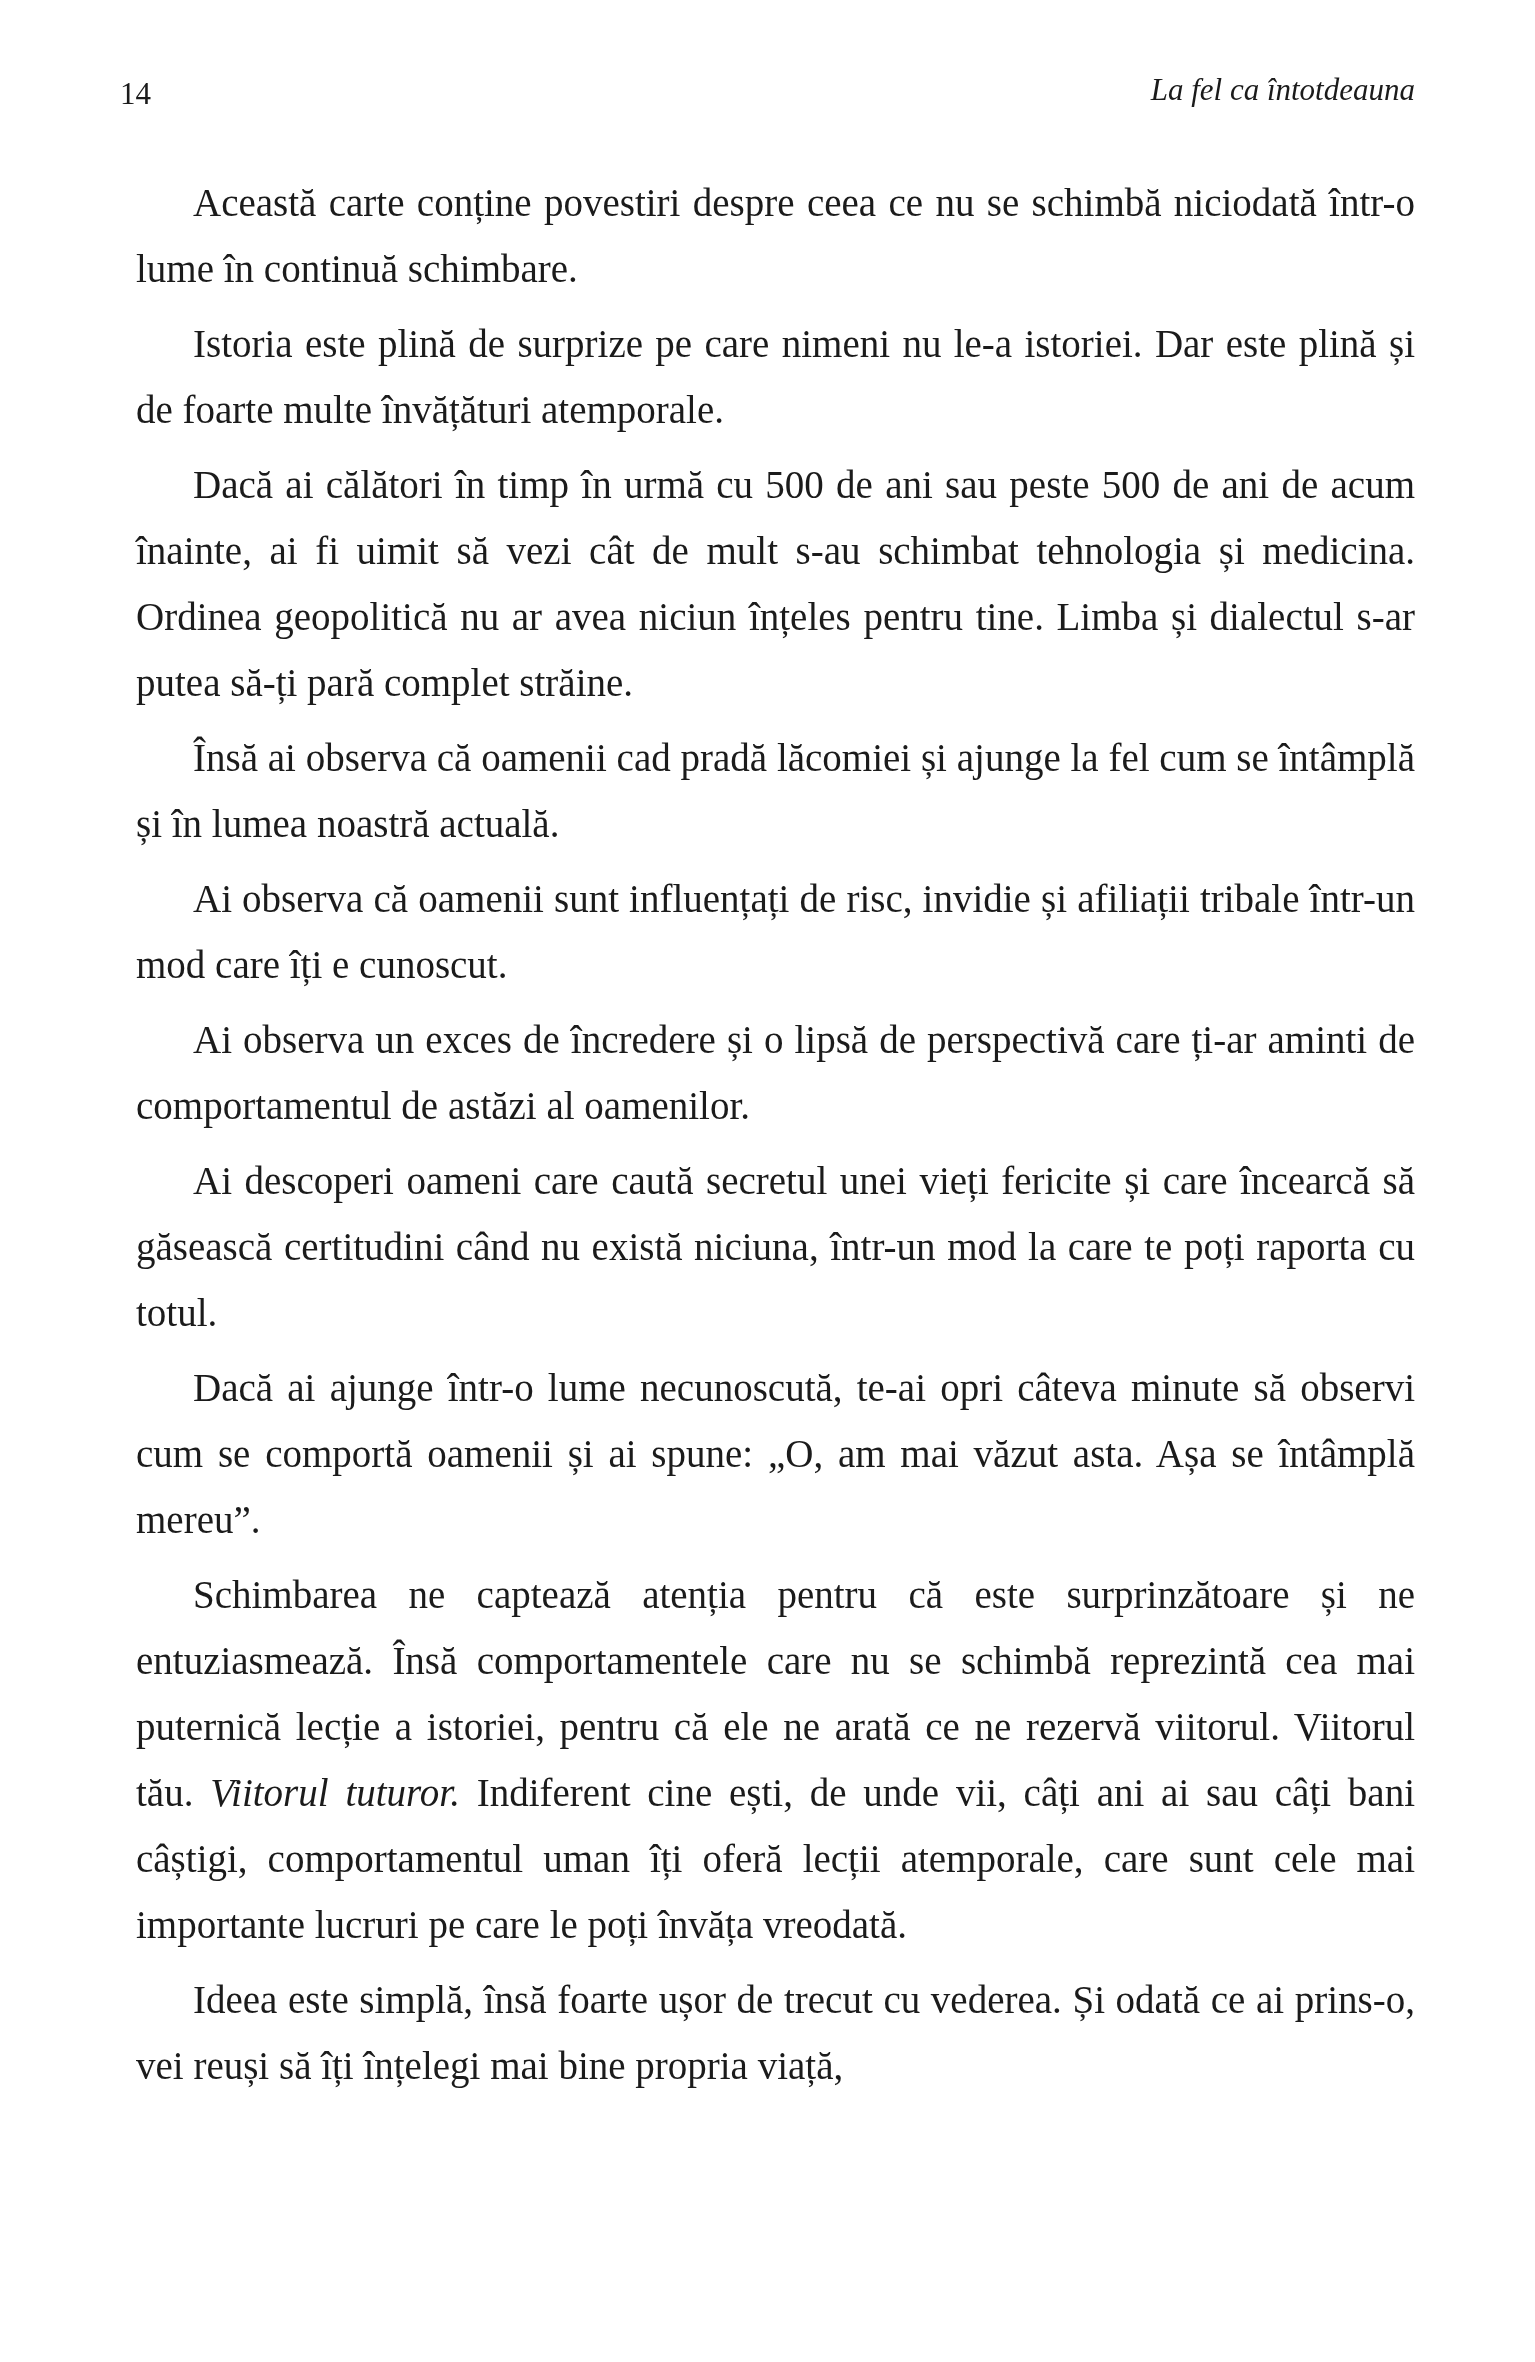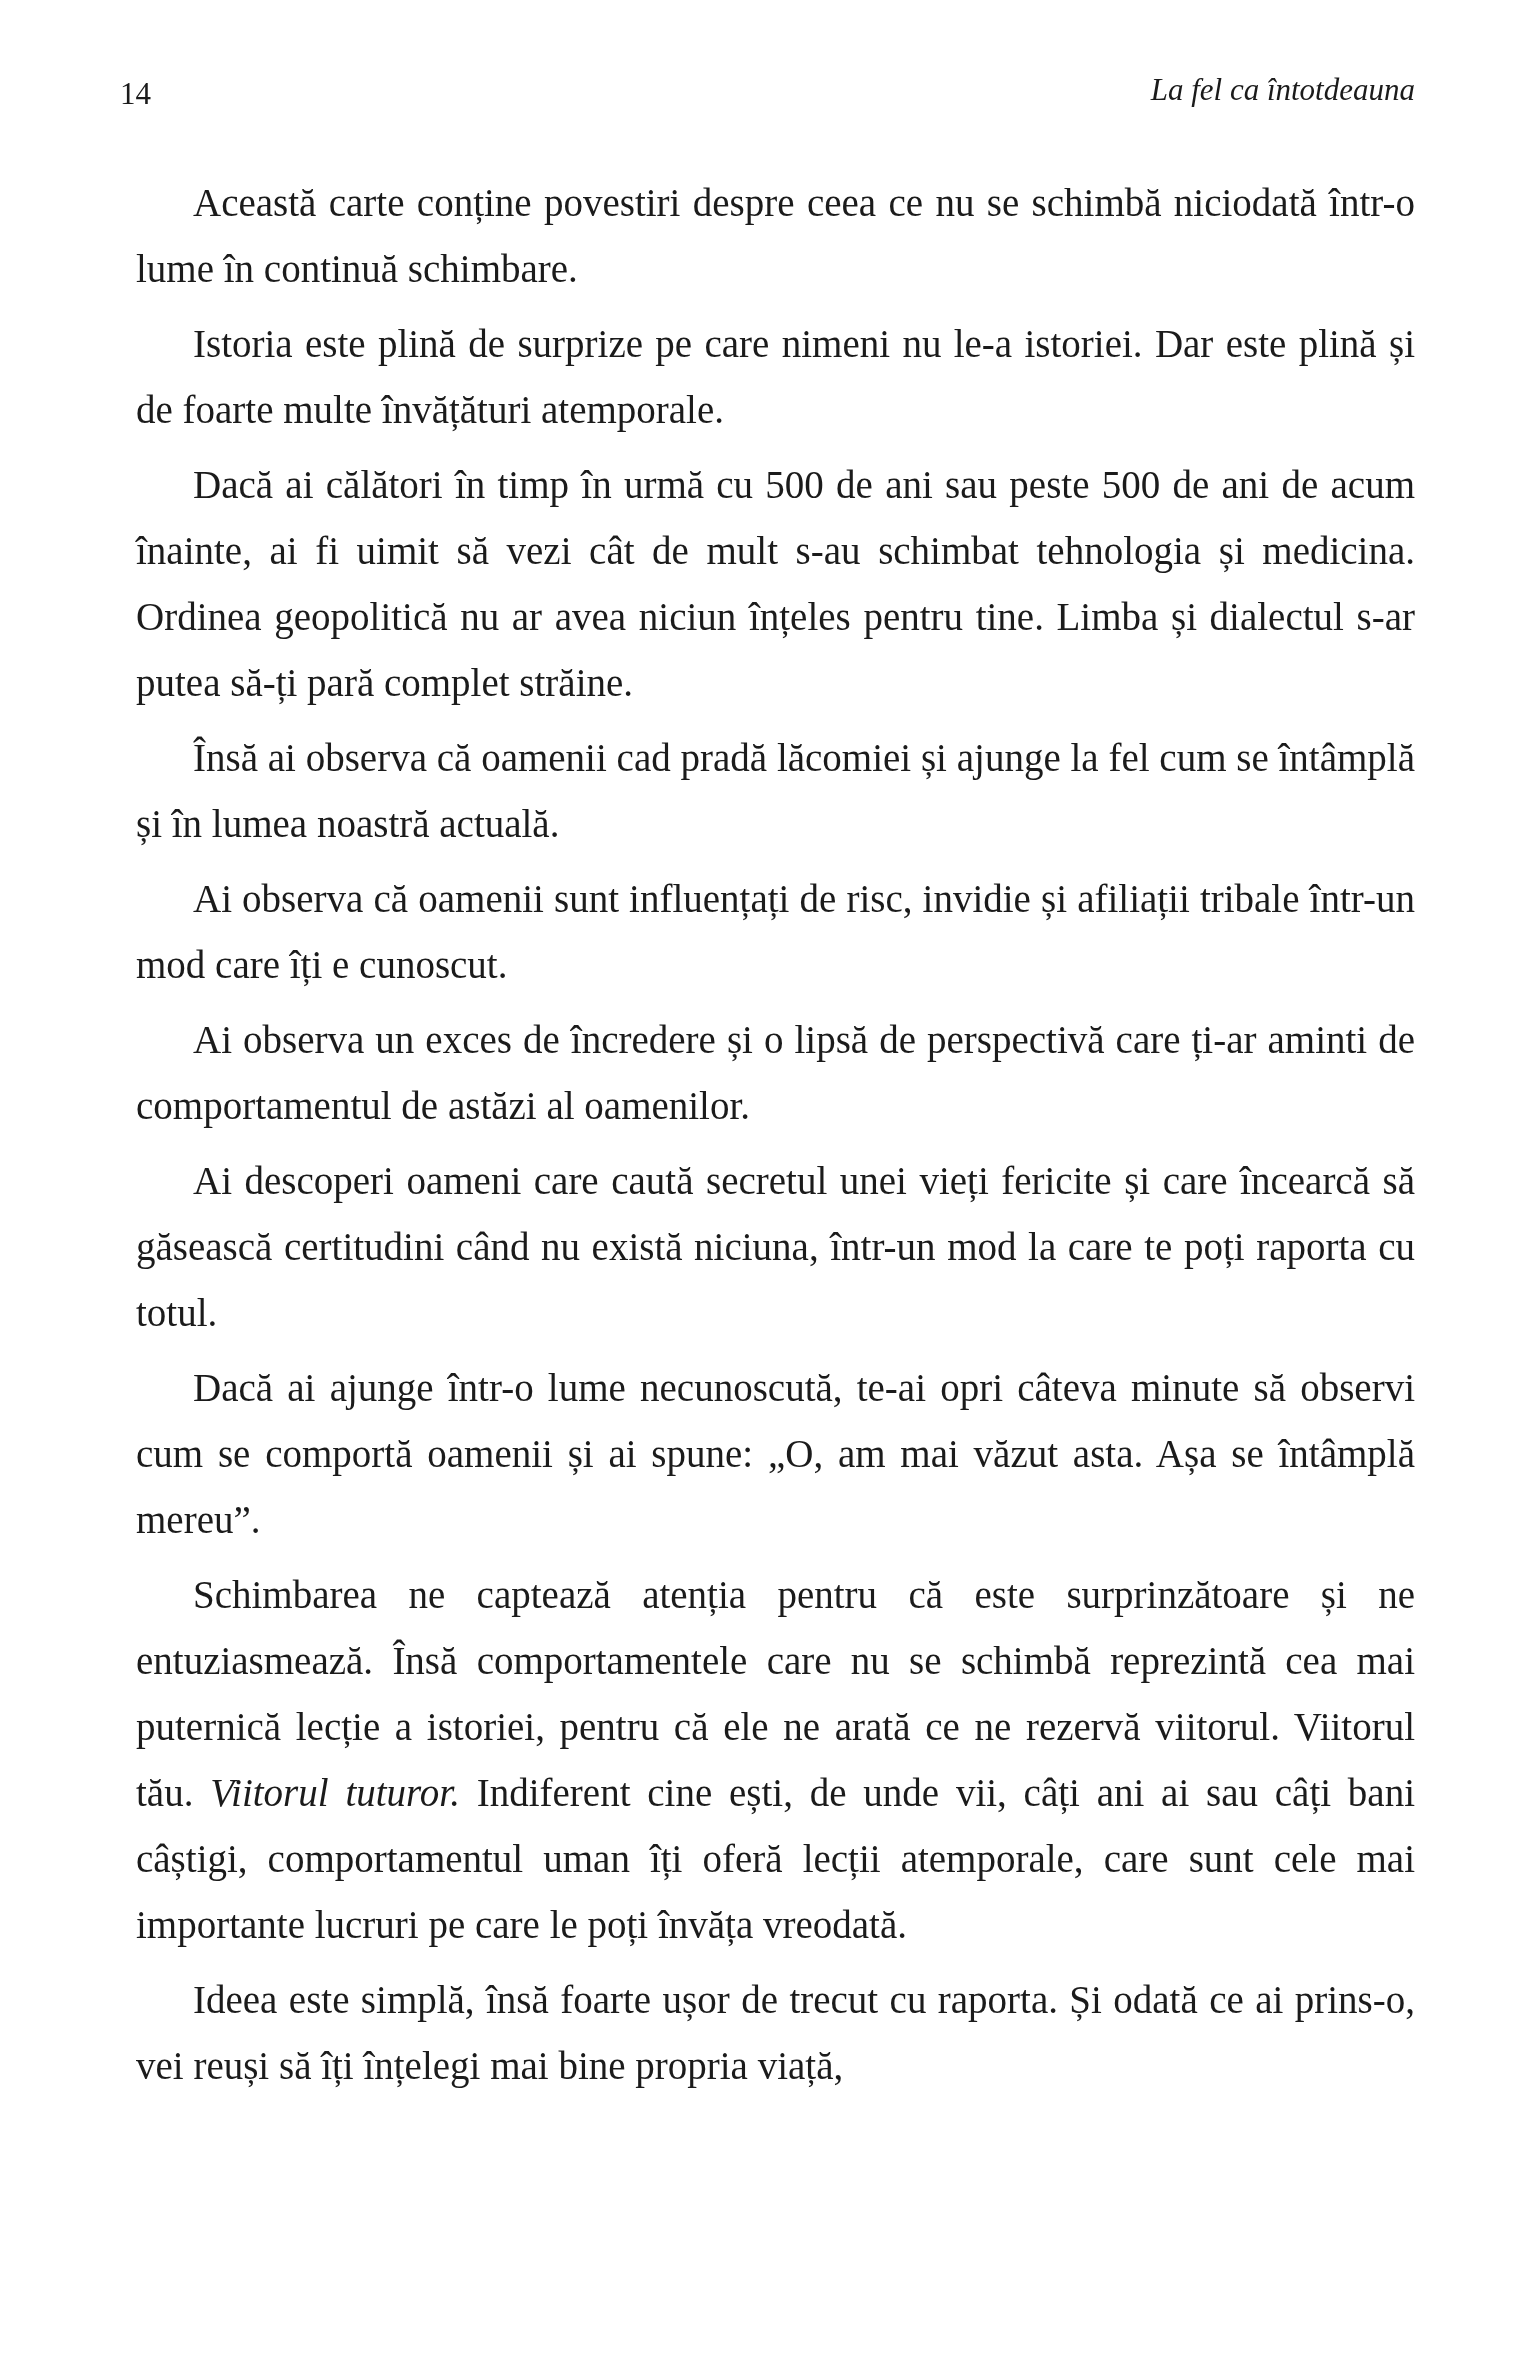--- a/index.html
+++ b/index.html
@@ -60,15 +60,15 @@
   <main class="body-text">
       <p><span>Această carte conține povestiri despre ceea ce nu se schimbă niciodată într-o lume în continuă schimbare.</span></p>
       <p><span>Istoria este plină de surprize pe care nimeni nu le-a istoriei. Dar este plină și de foarte multe învățături atemporale.</span></p>
       <p><span>Dacă ai călători în timp în urmă cu 500 de ani sau peste 500 de ani de acum înainte, ai fi uimit să vezi cât de mult s-au schimbat tehnologia și medicina. Ordinea geopolitică nu ar avea niciun înțeles pentru tine. Limba și dialectul s-ar putea să-ți pară complet străine.</span></p>
       <p><span>Însă ai observa că oamenii cad pradă lăcomiei și ajunge la fel cum se întâmplă și în lumea noastră actuală.</span></p>
       <p><span>Ai observa că oamenii sunt influențați de risc, invidie și afiliații tribale într-un mod care îți e cunoscut.</span></p>
       <p><span>Ai observa un exces de încredere și o lipsă de perspectivă care ți-ar aminti de comportamentul de astăzi al oamenilor.</span></p>
       <p><span>Ai descoperi oameni care caută secretul unei vieți fericite și care încearcă să găsească certitudini când nu există niciuna, într-un mod la care te poți raporta cu totul.</span></p>
       <p><span>Dacă ai ajunge într-o lume necunoscută, te-ai opri câteva minute să observi cum se comportă oamenii și ai spune: „O, am mai văzut asta. Așa se întâmplă mereu”.</span></p>
       <p><span>Schimbarea ne captează atenția pentru că este surprinzătoare și ne entuziasmează. Însă comportamentele care nu se schimbă reprezintă cea mai puternică lecție a istoriei, pentru că ele ne arată ce ne rezervă viitorul. Viitorul tău. </span><span class="italic">Viitorul tuturor.</span><span> Indiferent cine ești, de unde vii, câți ani ai sau câți bani câștigi, comportamentul uman îți oferă lecții atemporale, care sunt cele mai importante lucruri pe care le poți învăța vreodată.</span></p>
-      <p><span>Ideea este simplă, însă foarte ușor de trecut cu raporta. Și odată ce ai prins-o, vei reuși să îți înțelegi mai bine propria viață,</span></p>
+      <p><span>Ideea este simplă, însă foarte ușor de trecut cu vederea. Și odată ce ai prins-o, vei reuși să îți înțelegi mai bine propria viață,</span></p>
     </main>
 </div>
 
 </body></html>

